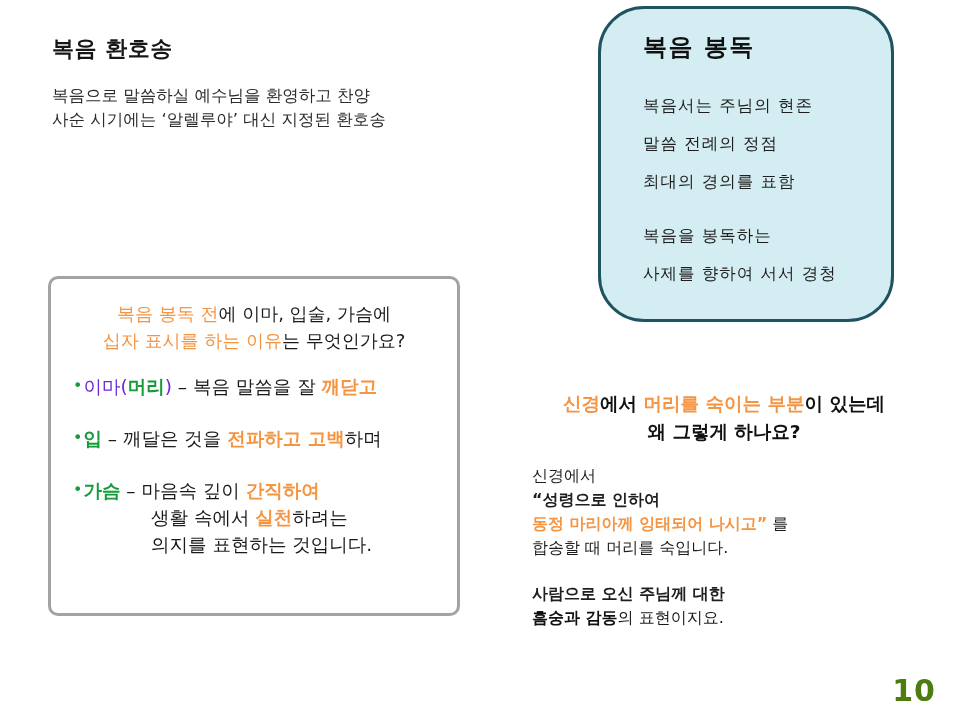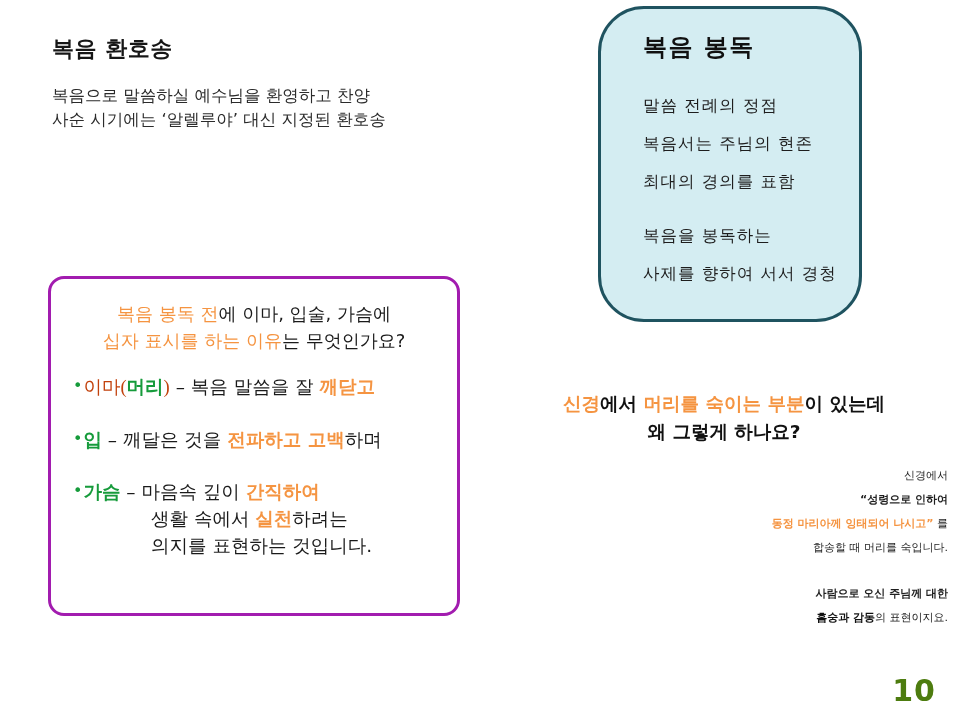--- a/index.html
+++ b/index.html
@@ -17,21 +17,21 @@
     width: 960px;
     height: 720px;
     background: #ffffff;
     overflow: hidden;
   }
 
   
   .blk { position: absolute; }
   .nowrap { white-space: nowrap; }
 
-  .green      { color: #c2410c; font-family: Liberation Serif, serif; }
+  .green      { color: #6d28d9; }
   .green-b    { color: #169B3B; font-weight: bold; }
   .orange     { color: #F59441; }
   .orange-b   { color: #F59441; font-weight: bold; }
   .dark       { color: #1a1a1a; }
   .dark-b     { color: #111111; font-weight: bold; }
 
   
   #sect-acclamation { left: 52px; top: 34px; width: 430px; }
   #acclamation-title {
     font-size: 22px;
@@ -48,21 +48,21 @@
   }
   #acc-line-1 { text-align: left; }
   #acc-line-2 { text-align: center; padding-right: 24px; }
   #acc-para-2 { margin-top: 17px; }
   #acc-para-2 .acc-line { line-height: 24px; }
 
   
   #box-proclamation {
     left: 598px;
     top: 6px;
-    width: 264px;
+    width: 296px;
     height: 316px;
     box-sizing: border-box;
     background: #D4EDF2;
     border: 3px solid #1F5360;
     border-radius: 46px;
   }
   #proclamation-title {
     position: absolute;
     left: 42px;
     top: 22px;
@@ -88,22 +88,22 @@
   .proc-gap { height: 16px; }
 
   
   #box-signcross {
     left: 48px;
     top: 276px;
     width: 412px;
     height: 340px;
     box-sizing: border-box;
     background: #ffffff;
-    border: 3px solid #a21caf;
-    border-radius: 16px;
+    border: 3px solid #a3a3a3;
+    border-radius: 10px;
   }
   #signcross-question {
     position: absolute;
     left: 0;
     right: 0;
     top: 21px;
     text-align: center;
     font-size: 18px;
     line-height: 27px;
     white-space: nowrap;
@@ -142,25 +142,24 @@
     font-weight: bold;
     line-height: 28px;
     text-align: center;
     white-space: nowrap;
   }
   #creed-body {
     margin-top: 18px;
     padding-left: 32px;
   }
   .creed-line {
-    font-size: 11px;
+    font-size: 16px;
     line-height: 24px;
     white-space: nowrap;
     color: #1e1e1e;
-    text-align: right;
   }
   .creed-gap { height: 22px; }
 
   
   #page-number {
     position: absolute;
     right: 24px;
     bottom: 12px;
     font-size: 30px;
     font-weight: bold;
@@ -179,22 +178,22 @@
 
     <div id="acc-para-2">
       <div class="acc-line">복음으로 말씀하실 예수님을 환영하고 찬양</div>
       <div class="acc-line">사순 시기에는 ‘알렐루야’ 대신 지정된 환호송</div>
     </div>
   </div>
 
   <div class="blk" id="box-proclamation">
     <div id="proclamation-title">복음 봉독</div>
     <div id="proclamation-lines">
+      <div class="proc-line">복음서는 주님의 현존</div>
       <div class="proc-line">말씀 전례의 정점</div>
-      <div class="proc-line">복음서는 주님의 현존</div>
       <div class="proc-line">최대의 경의를 표함</div>
       <div class="proc-gap"></div>
       <div class="proc-line">복음을 봉독하는</div>
       <div class="proc-line">사제를 향하여 서서 경청</div>
     </div>
   </div>
 
   <div class="blk" id="box-signcross">
 
     <div id="signcross-question">

